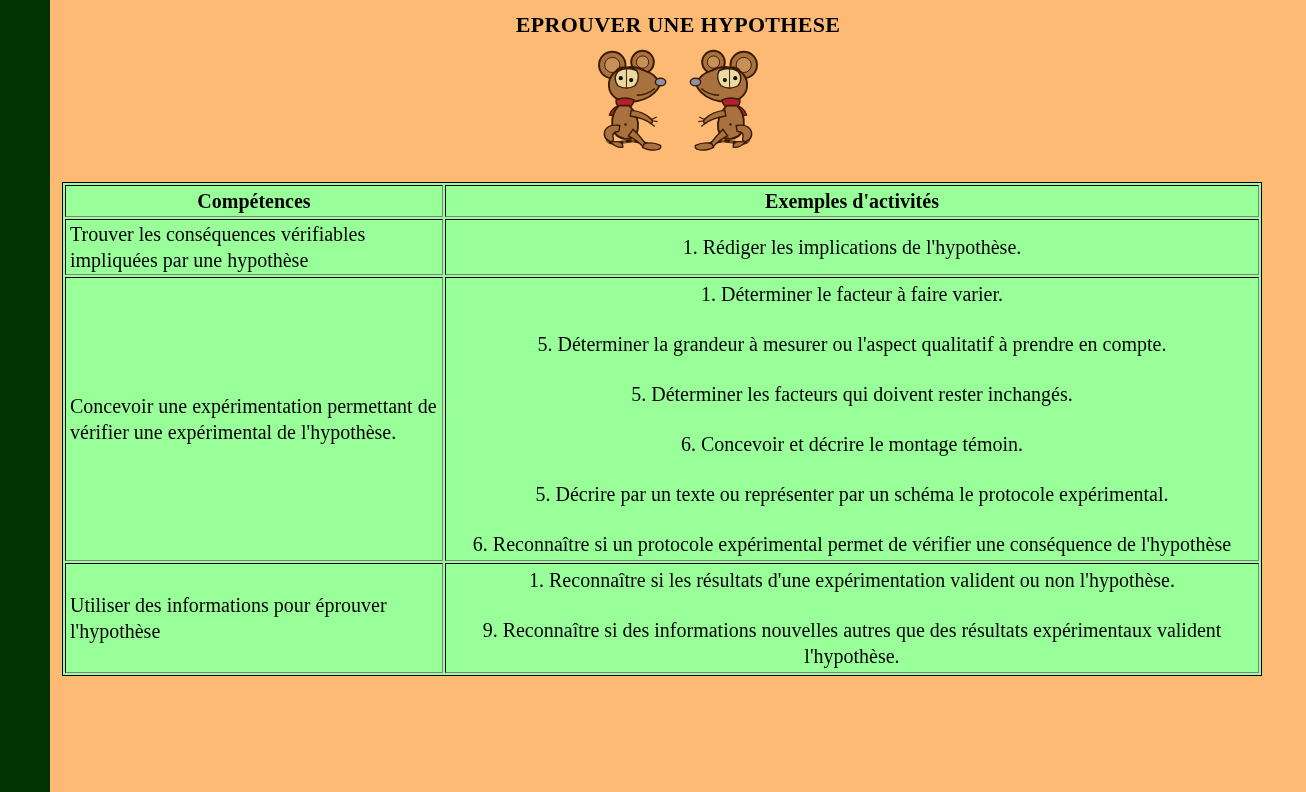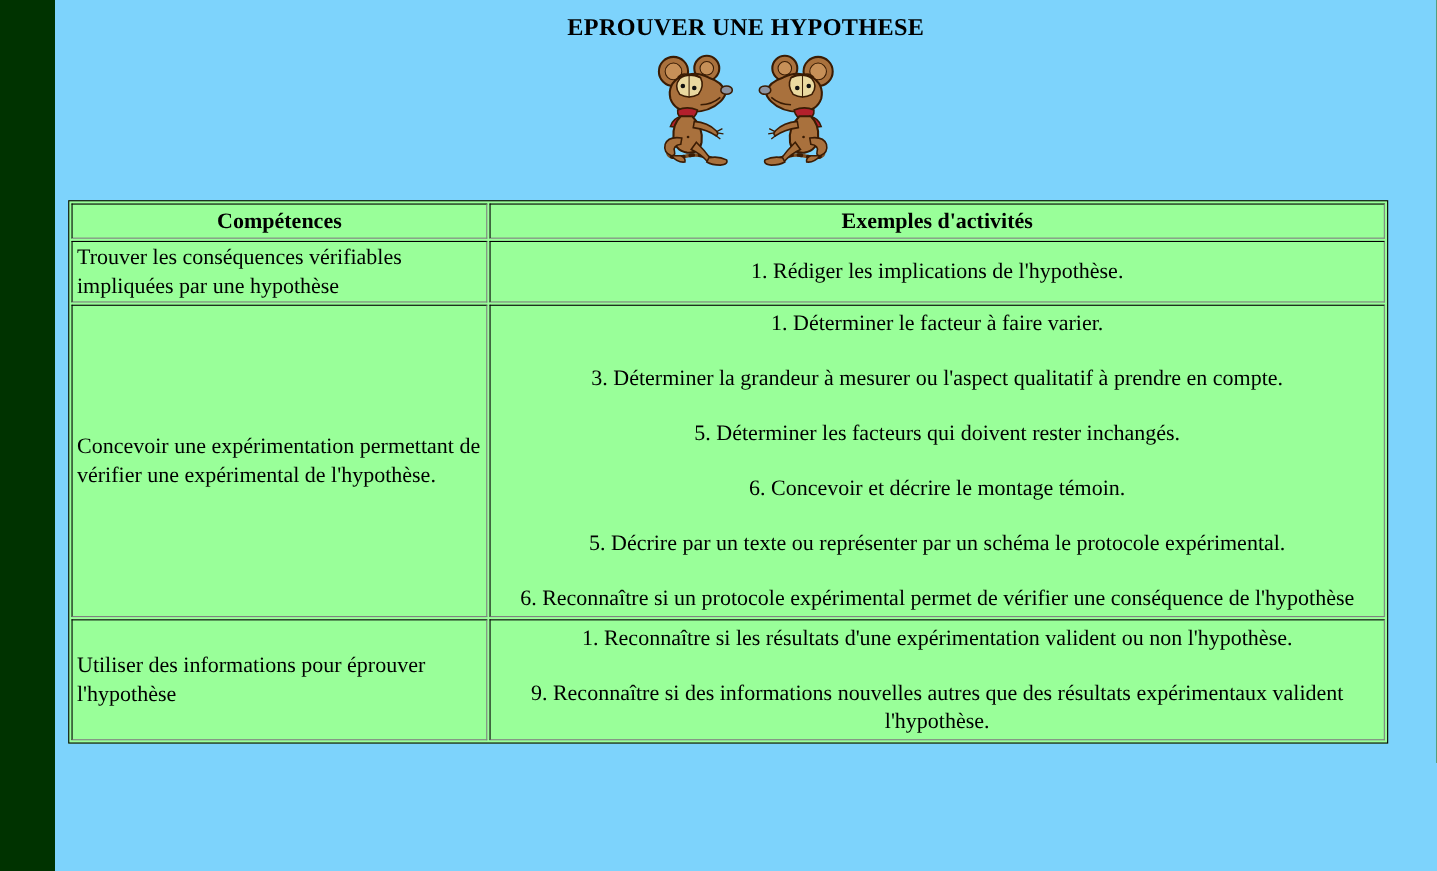--- a/index.html
+++ b/index.html
@@ -4,21 +4,21 @@
 <style>
   html, body { margin:0; padding:0; }
   body {
     background:#003300;
     font-family:"Liberation Serif", serif;
     color:#000;
   }
   .content {
     margin-left:50px;
     min-height:792px;
-    background:#7dd3fc;
+    background:#fdba74;
     overflow:hidden;
   }
   .page-title {
     text-align:center;
     font-size:22px;
     font-weight:bold;
     margin:12px 0 8px 0;
     letter-spacing:0.3px;
   }
   .mice {
@@ -124,21 +124,21 @@
       <tr>
         <td class="comp">Trouver les conséquences vérifiables impliquées par une hypothèse</td>
         <td class="act">
           <p>1. Rédiger les implications de l'hypothèse.</p>
         </td>
       </tr>
       <tr>
         <td class="comp">Concevoir une expérimentation permettant de vérifier une expérimental de l'hypothèse.</td>
         <td class="act">
           <p>1. Déterminer le facteur à faire varier.</p>
-          <p>3. Déterminer la grandeur à mesurer ou l'aspect qualitatif à prendre en compte.</p>
+          <p>5. Déterminer la grandeur à mesurer ou l'aspect qualitatif à prendre en compte.</p>
           <p>5. Déterminer les facteurs qui doivent rester inchangés.</p>
           <p>6. Concevoir et décrire le montage témoin.</p>
           <p>5. Décrire par un texte ou représenter par un schéma le protocole expérimental.</p>
           <p>6. Reconnaître si un protocole expérimental permet de vérifier une conséquence de l'hypothèse</p>
         </td>
       </tr>
       <tr>
         <td class="comp">Utiliser des informations pour éprouver l'hypothèse</td>
         <td class="act">
           <p>1. Reconnaître si les résultats d'une expérimentation valident ou non l'hypothèse.</p>

